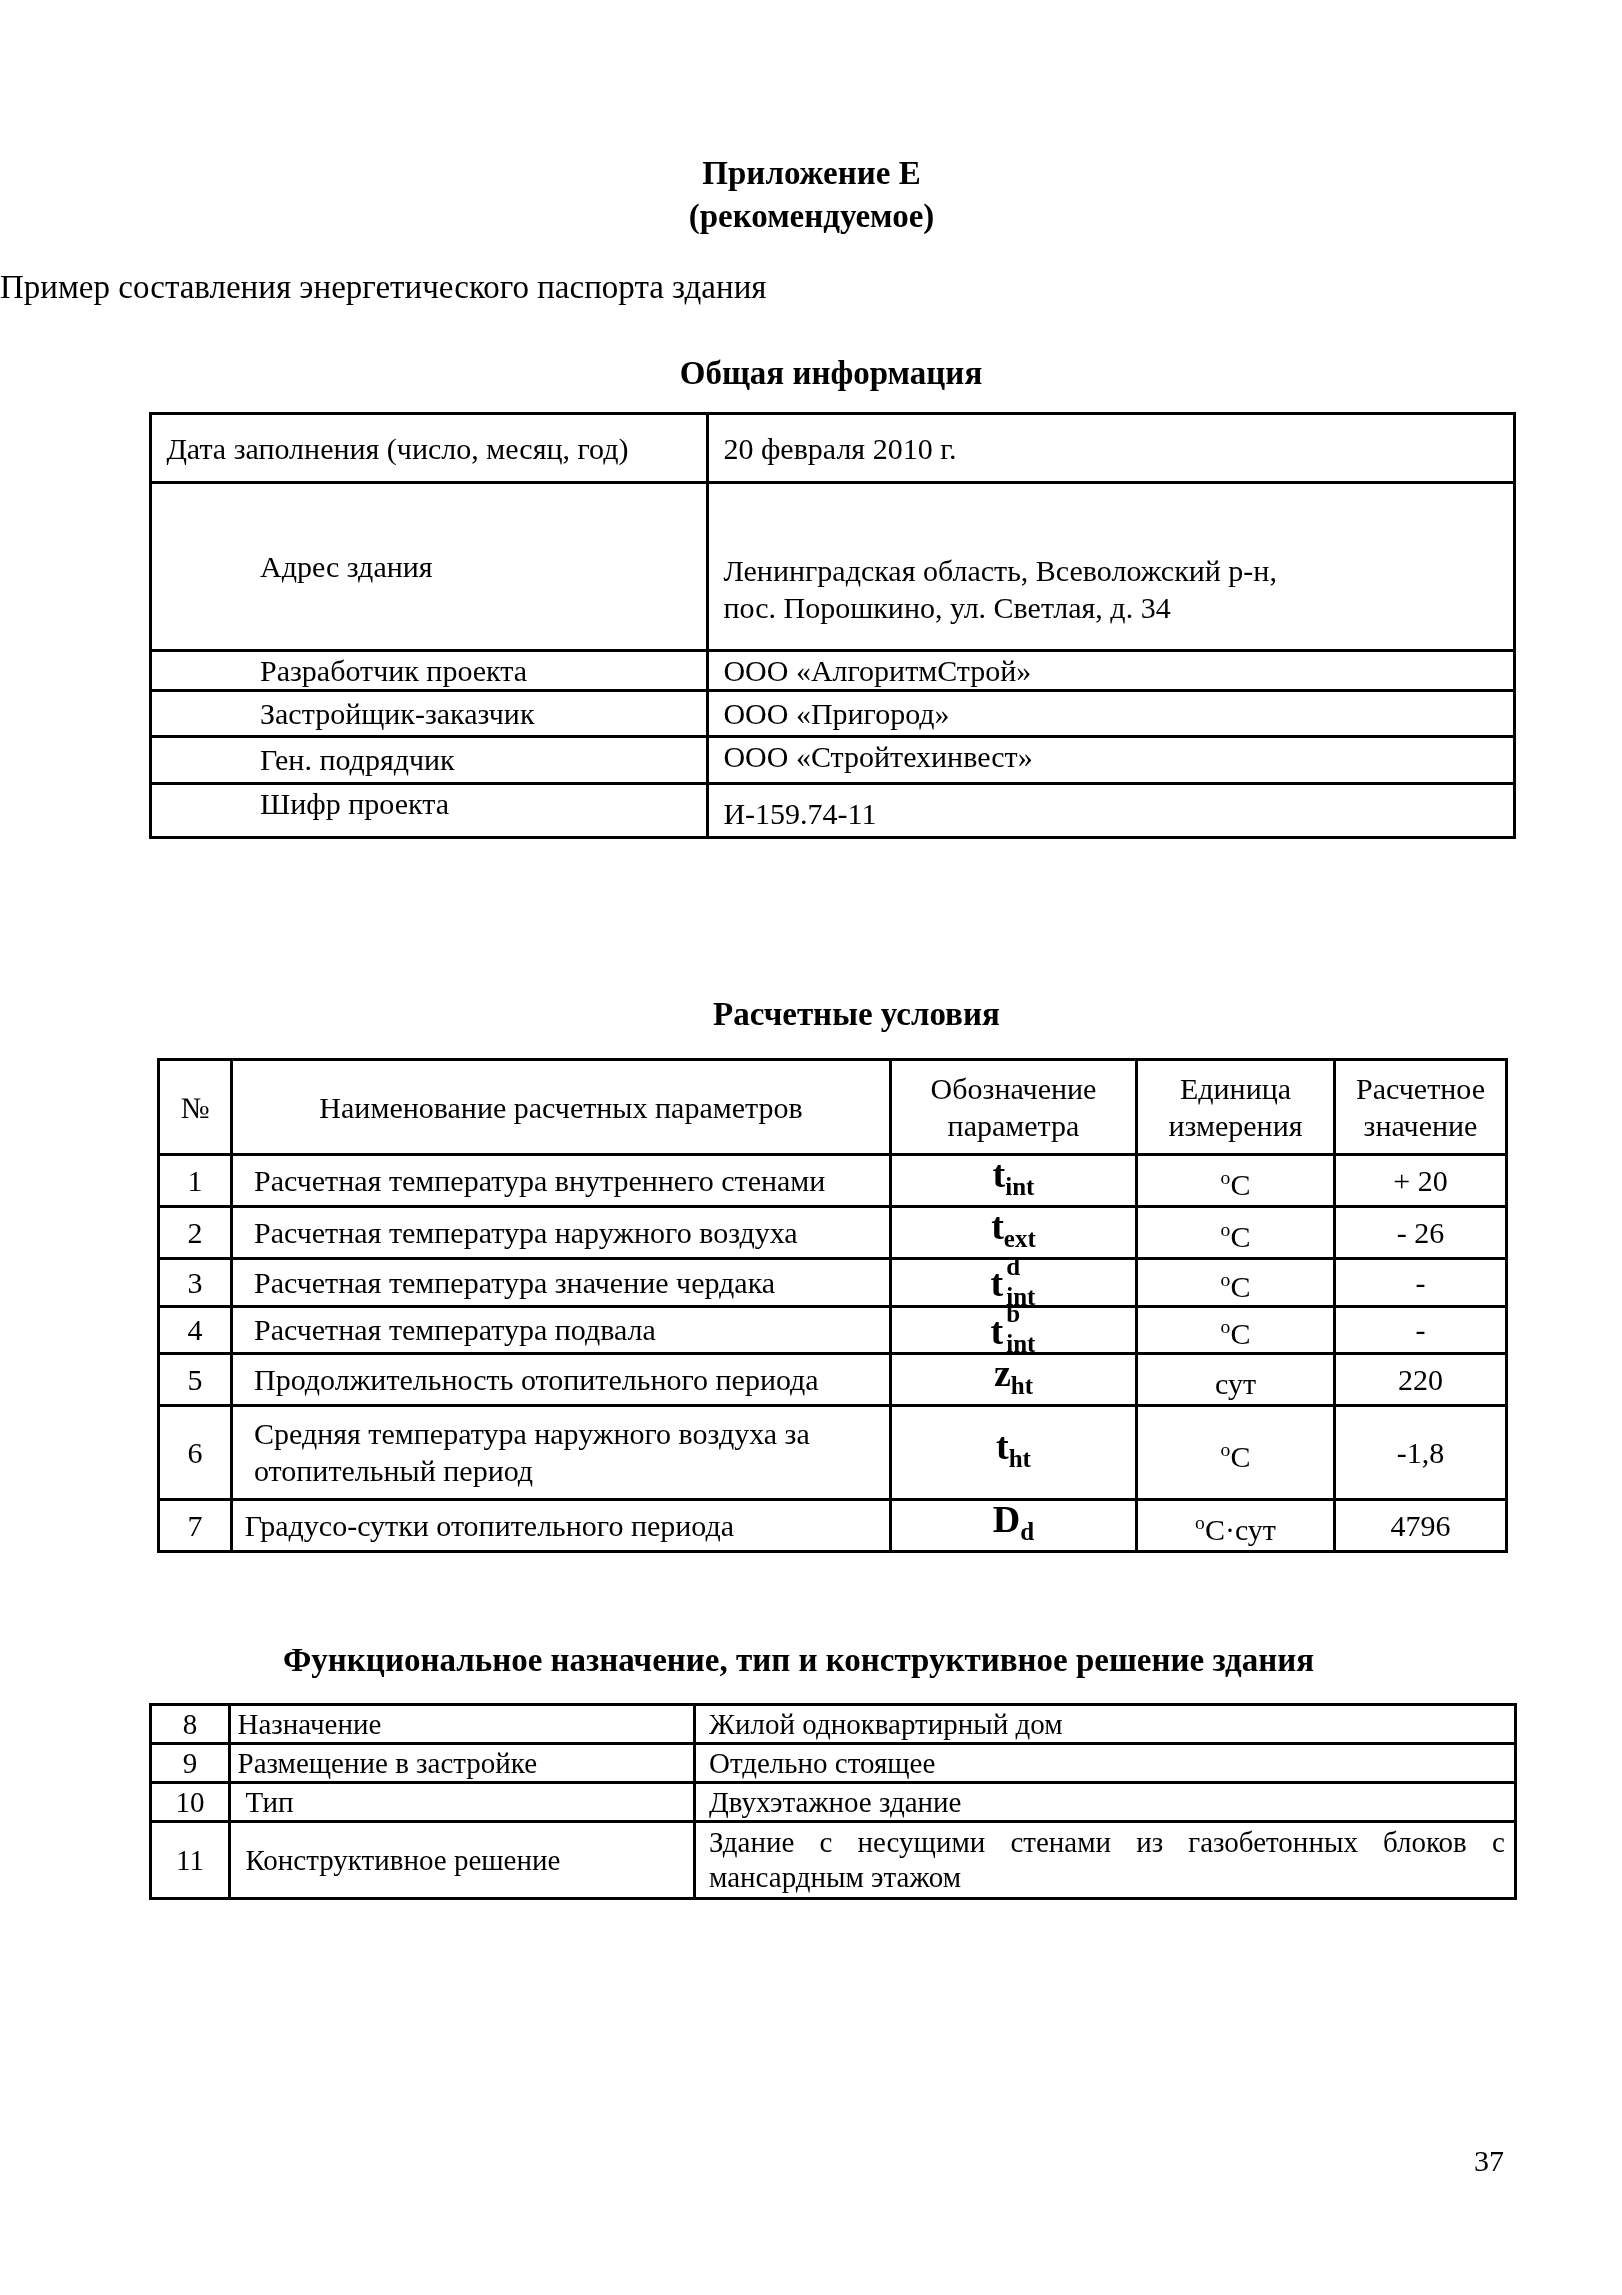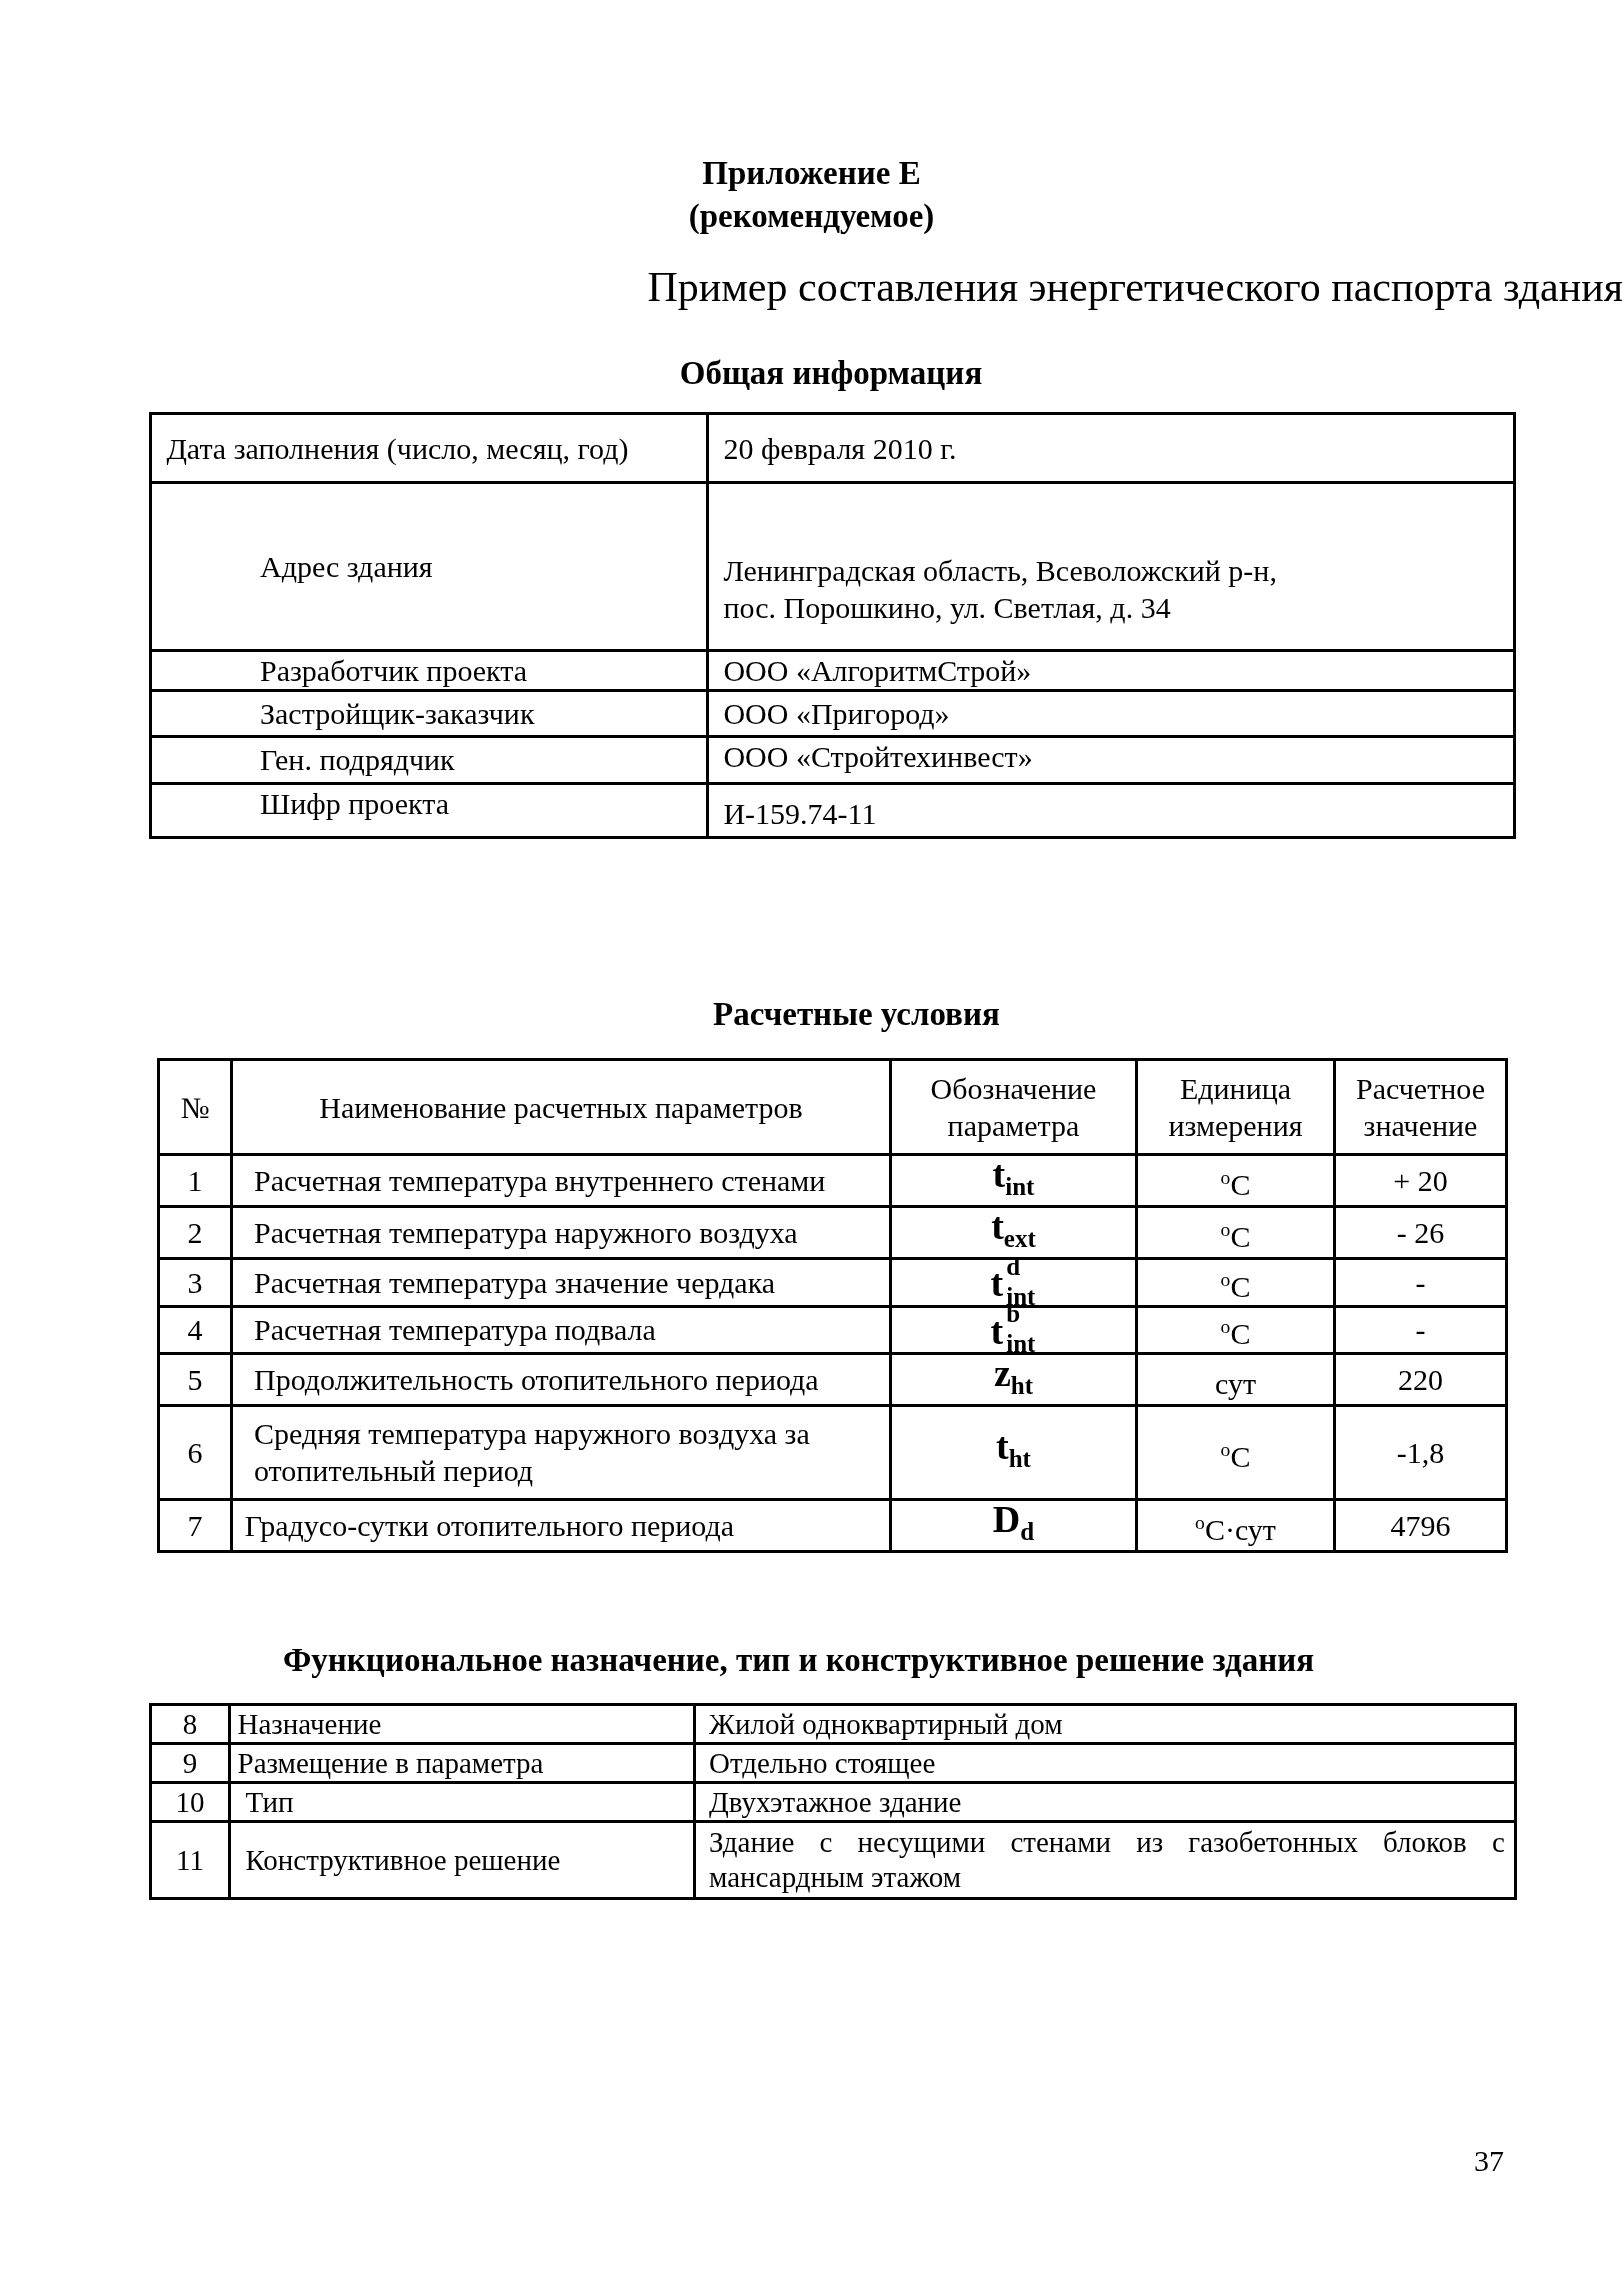--- a/index.html
+++ b/index.html
@@ -1,20 +1,20 @@
 <!DOCTYPE html>
 <html style="font-size:10.5px"><head>
 <meta charset="utf-8">
 <style>
   html, body { margin: 0; padding: 0; background: #ffffff; }
   body { width: 1623px; height: 2295px; position: relative; overflow: hidden;
          font-family: "Liberation Serif", "DejaVu Serif", serif; color: #000; }
   .abs { position: absolute; text-align: center; }
   .title { left: 0; width: 1623px; text-align: center; font-weight: bold; font-size: 33px; line-height: 43px; }
-  .subtitle { left: 0; width: 1623px; text-align: right; font-size: 42px; line-height: 39px; }
+  .subtitle { left: 0; width: 1623px; text-align: left; font-size: 33px; line-height: 39px; }
   .heading { font-weight: bold; font-size: 33px; line-height: 39px; }
   table { border-collapse: collapse; position: absolute; table-layout: fixed; }
   td { border: 3.3px solid #000; padding: 0; font-size: 30px; line-height: 37px; vertical-align: middle; }
   .t1 td { padding-left: 14.4px; }
   .t1 td.lbl-ind { padding-left: 108px; }
   .t2 td { font-size: 30px; line-height: 37px; }
   .t2 td.num { text-align: center; }
   .t2 td.name { padding-left: 21px; }
   .t2 td.hdr { text-align: center; }
   .t2 td.c { text-align: center; }
@@ -174,21 +174,21 @@
       <col style="width:821px">
     </colgroup>
   <tbody>
       <tr style="height:39px;">
     <td class="num">8</td>
     <td class="name">Назначение</td>
     <td class="val">Жилой одноквартирный дом</td>
   </tr>
   <tr style="height:39px;">
     <td class="num">9</td>
-    <td class="name">Размещение в параметра</td>
+    <td class="name">Размещение в застройке</td>
     <td class="val">Отдельно стоящее</td>
   </tr>
   <tr style="height:39px;">
     <td class="num">10</td>
     <td class="name2">Тип</td>
     <td class="val">Двухэтажное здание</td>
   </tr>
   <tr style="height:77px;">
     <td class="num">11</td>
     <td class="name2">Конструктивное решение</td>

